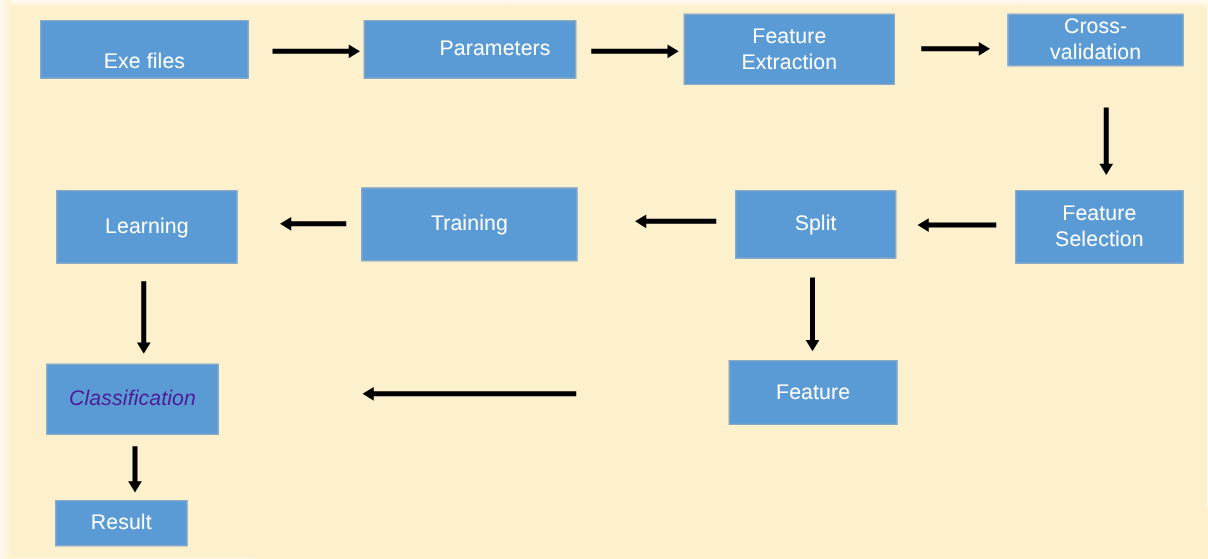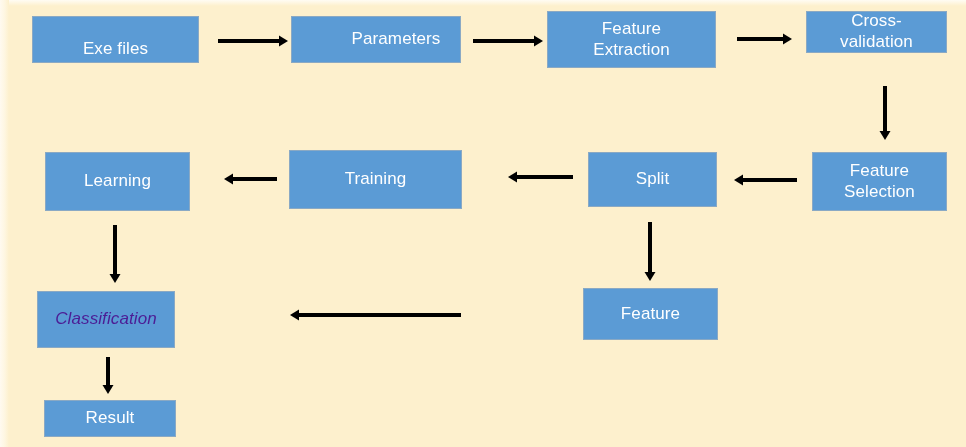--- a/index.html
+++ b/index.html
@@ -139,15 +139,15 @@
 Extraction</span></div>
       <div class="node" style="left: 806px; top: 11px; width: 141px; height: 42px; background: rgb(91, 155, 213); color: rgb(255, 255, 255);"><span>Cross-
 validation</span></div>
       <div class="node" style="left: 812px; top: 152px; width: 135px; height: 59px; background: rgb(91, 155, 213); color: rgb(255, 255, 255);"><span>Feature
 Selection</span></div>
       <div class="node" style="left: 588px; top: 152px; width: 129px; height: 55px; background: rgb(91, 155, 213); color: rgb(255, 255, 255);"><span>Split</span></div>
       <div class="node" style="left: 289px; top: 150px; width: 173px; height: 59px; background: rgb(91, 155, 213); color: rgb(255, 255, 255);"><span>Training</span></div>
       <div class="node" style="left: 45px; top: 152px; width: 145px; height: 59px; background: rgb(91, 155, 213); color: rgb(255, 255, 255);"><span>Learning</span></div>
       <div class="node" style="left: 37px; top: 291px; width: 138px; height: 57px; background: rgb(91, 155, 213); color: #4c1d95; font-style: italic;"><span>Classification</span></div>
       <div class="node" style="left: 583px; top: 288px; width: 135px; height: 52px; background: rgb(91, 155, 213); color: rgb(255, 255, 255);"><span>Feature</span></div>
-      <div class="node" style="left: 44px; top: 400px; width: 132px; height: 37px; background: rgb(91, 155, 213); color: rgb(255, 255, 255);"><span>Result</span></div>
+      <div class="node" style="left: 44px; top: 400px; width: 106px; height: 37px; background: rgb(91, 155, 213); color: rgb(255, 255, 255);"><span>Result</span></div>
     </div>
 </div>
 
 </body></html>

